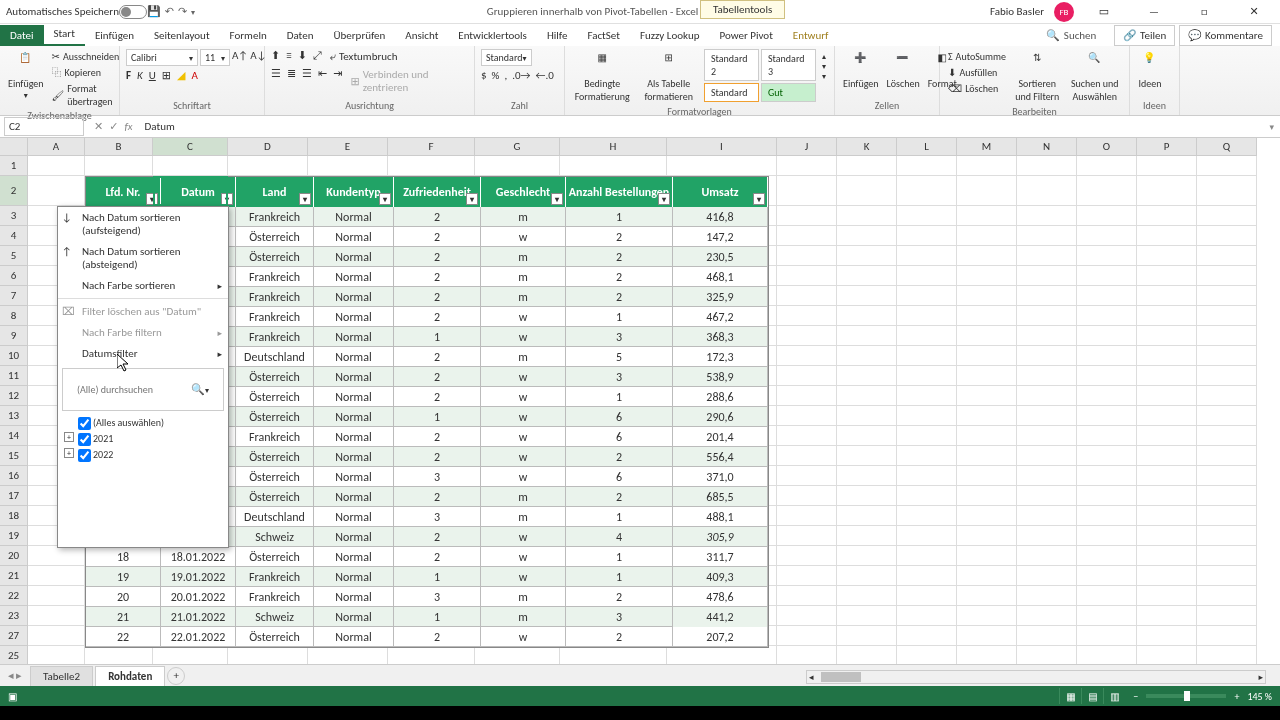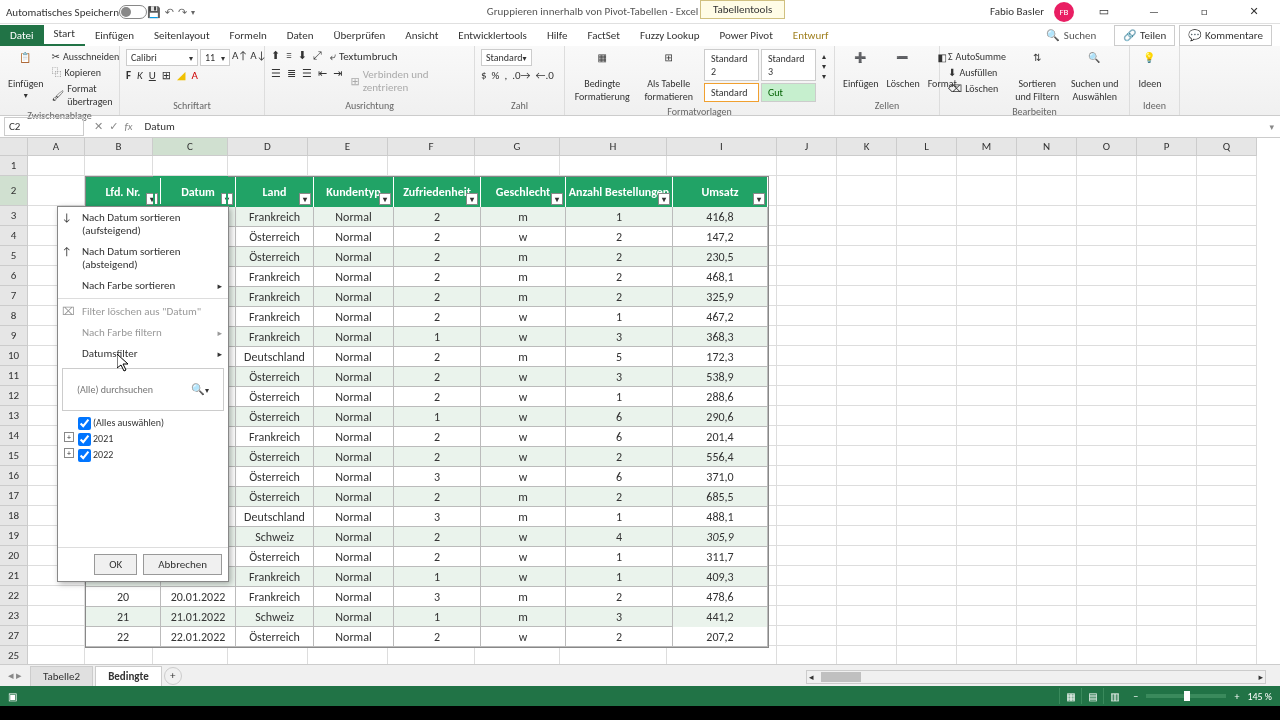--- a/index.html
+++ b/index.html
@@ -1,19 +1,19 @@
 <!DOCTYPE html>
 <html><head>
 <meta charset="utf-8">
 <style>
 * { margin:0; padding:0; box-sizing:border-box; font-family:'Segoe UI',Calibri,sans-serif; }
 body { background:#000; width:1280px; height:720px; overflow:hidden; position:relative; font-size:11px; color:#333; }
 .app-window { background:#fff; width:1280px; height:697px; position:absolute; top:0; left:0; }
 .title-bar { height:24px; background:#fff; display:flex; align-items:center; padding:0 6px; border-bottom:1px solid #e0e0e0; }
-.title-left { display:flex; align-items:flex-end; gap:0; }
+.title-left { display:flex; align-items:center; gap:0; }
 .title-center { flex:1; text-align:center; font-size:11px; color:#555; }
 .title-right { display:flex; align-items:center; gap:10px; font-size:11px; }
 .user-badge { width:20px; height:20px; border-radius:50%; background:#e91e63; color:#fff; display:flex; align-items:center; justify-content:center; font-size:9px; }
 .wincontrol { width:40px; height:24px; display:flex; align-items:center; justify-content:center; cursor:pointer; }
 .tab-context { position:absolute; top:0; left:700px; background:#fffce6; border:1px solid #d0c080; padding:2px 12px; font-size:11px; }
 .qat { display:flex; gap:4px; align-items:center; }
 .qat-toggle { width:28px; height:14px; border:1px solid #888; border-radius:7px; position:relative; background:#fff; }
 .qat-toggle::after { content:''; width:10px; height:10px; border-radius:50%; background:#888; position:absolute; top:1px; left:1px; }
 .ribbon-tabs { height:22px; display:flex; align-items:flex-end; background:#fff; }
 .ribbon-tab { padding:4px 10px; font-size:11px; cursor:pointer; }
@@ -1067,36 +1067,32 @@
       <div class="fp-search">
         <input placeholder="(Alle) durchsuchen" style="">
         <span>🔍</span>
           <span style="font-size:8px">▾</span>
       </div>
       <div class="fp-tree">
         <div class="fp-tree-item"><input type="checkbox" checked="" style=""><span>(Alles auswählen)</span></div>
         <div class="fp-tree-item"><span class="exp">+</span><input type="checkbox" checked="" style=""><span>2021</span></div>
         <div class="fp-tree-item"><span class="exp">+</span><input type="checkbox" checked="" style=""><span>2022</span></div>
       </div>
-      <div class="fp-btns">
-        <div class="fp-btn">OK</div>
-        <div class="fp-btn">Abbrechen</div>
-      </div>
     </div>
 
     <svg class="cursor-arrow" style="top:216px;left:117px" viewBox="0 0 14 18">
         <path d="M0 0 L0 14 L4 11 L7 17 L9 16 L6 10 L11 10 Z" fill="#fff" stroke="#000" stroke-width="1"></path>
       </svg>
   </div>
 
   <div class="sheet-tabs">
     <span style="position:absolute;left:8px;color:#888">◂ ▸</span>
     <div id="sheettabs" style="display:flex;gap:2px">
         <div class="sheet-tab">Tabelle2</div>
-        <div class="sheet-tab active">Bedingte</div>
+        <div class="sheet-tab active">Rohdaten</div>
       </div>
     <div class="sheet-add">+</div>
     <div class="hscroll">
       <span style="position:absolute;left:2px;top:0;font-size:9px">◂</span>
       <div class="hscroll-thumb"></div>
       <span style="position:absolute;right:2px;top:0;font-size:9px">▸</span>
     </div>
   </div>
 
   <div class="status-bar">

